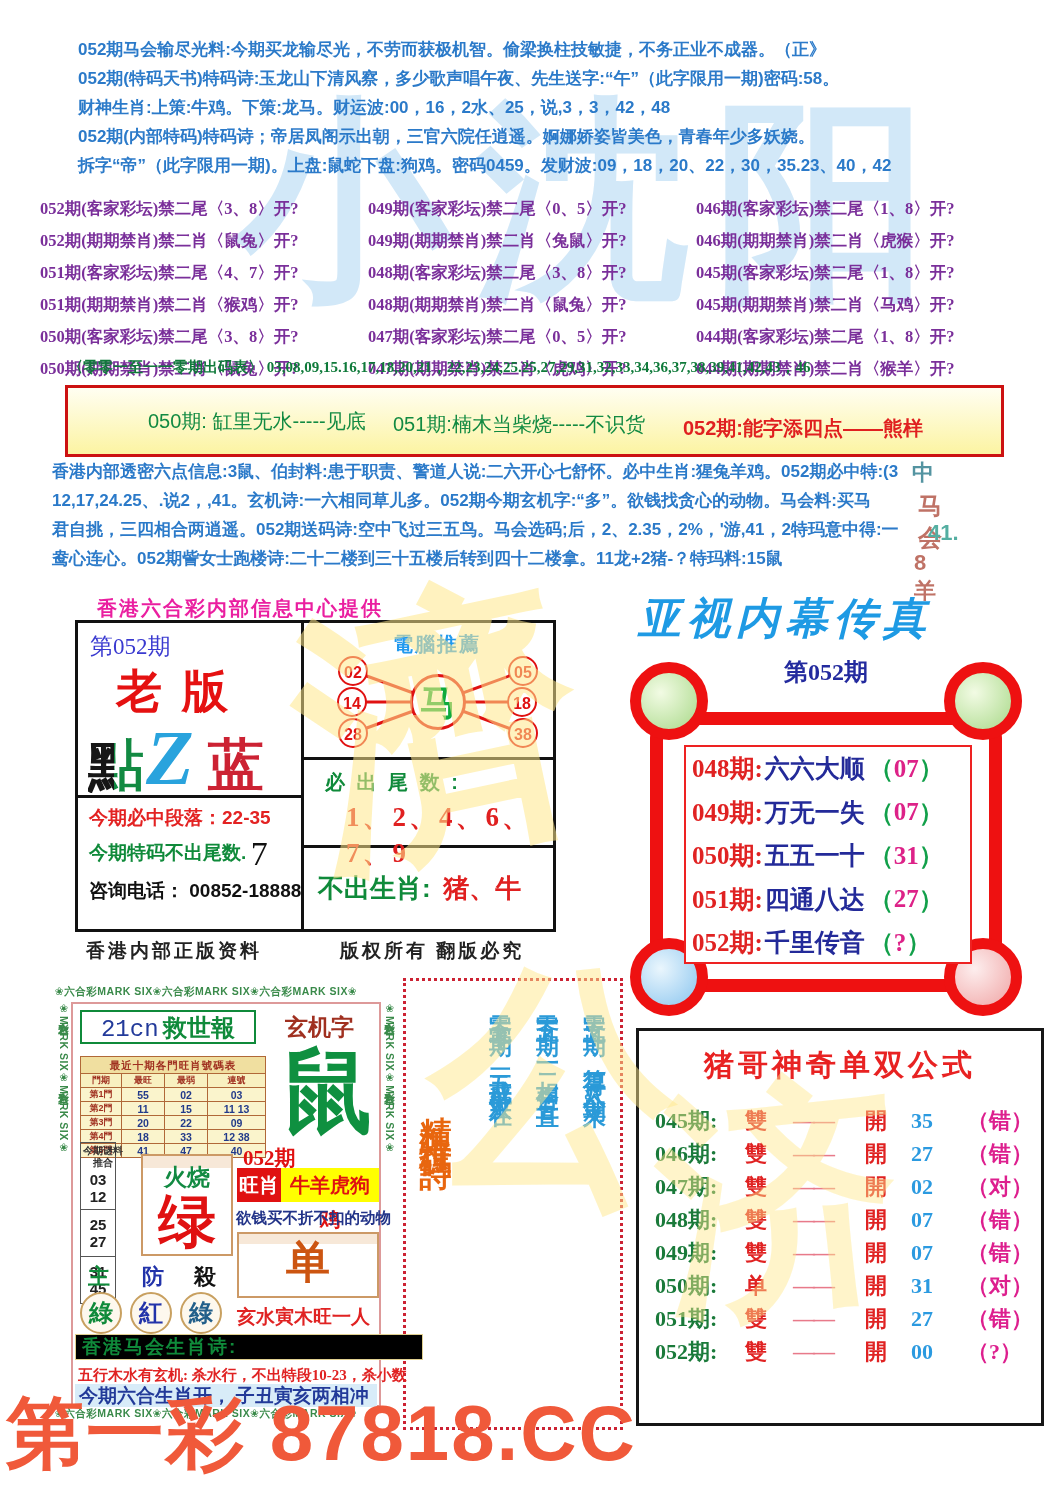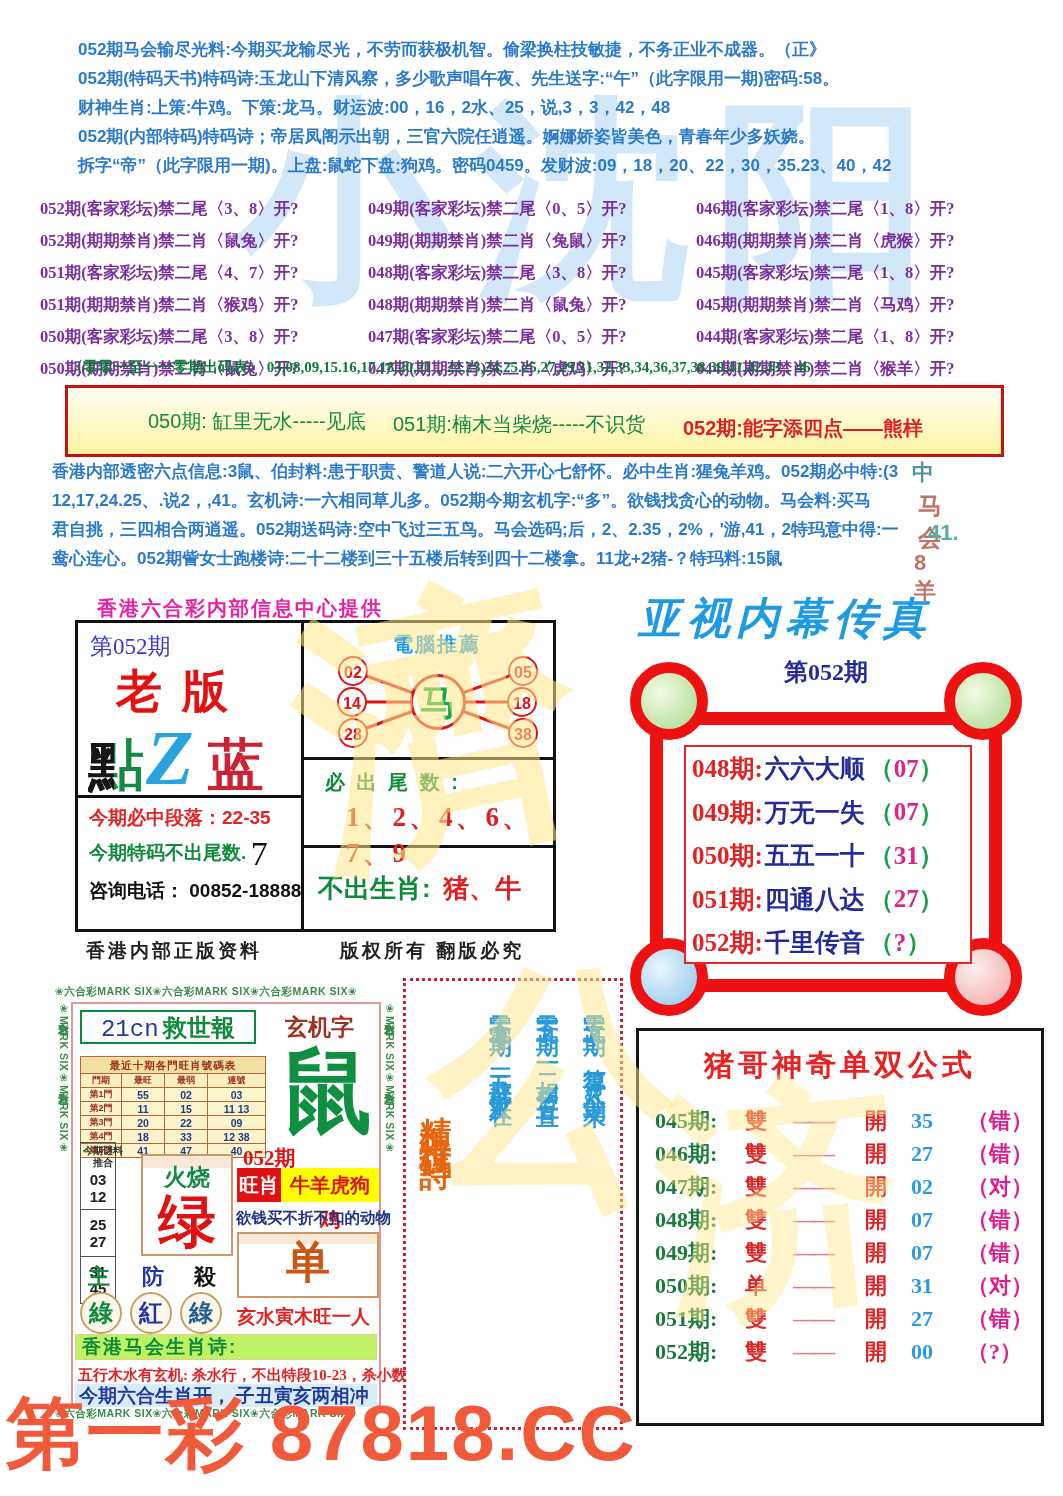--- a/index.html
+++ b/index.html
@@ -307,21 +307,21 @@
       <div class="abs" style="left:164px;top:164px;width:142px;height:34px;display:flex;">
         <div class="serif" style="background:#e01111;color:#fff;font-size:20px;font-weight:bold;width:44px;text-align:center;line-height:34px;">旺肖</div>
         <div class="serif" style="background:#ffff00;color:#e01111;font-size:20px;font-weight:bold;flex:1;text-align:center;line-height:34px;">牛羊虎狗鸡</div>
       </div>
       <div class="abs serif" style="left:163px;top:204px;color:#223388;font-size:15.5px;font-weight:bold;white-space:nowrap;">欲钱买不折不扣的动物</div>
       <div class="abs" style="left:164px;top:228px;width:142px;height:66px;border:2px solid #cc9966;box-sizing:border-box;text-align:center;background:linear-gradient(#f7e8d8 10px,#fff 10px);">
         <div class="serif" style="color:#cc5511;font-size:44px;font-weight:bold;line-height:58px;">单</div>
       </div>
       <div class="abs serif" style="left:164px;top:300px;color:#e02222;font-size:19px;font-weight:bold;white-space:nowrap;">亥水寅木旺一人</div>
 
-      <div class="abs" style="left:2px;top:330px;width:302px;height:26px;background:#bef264;border:1px solid #e0d090;box-sizing:border-box;">
+      <div class="abs" style="left:2px;top:330px;width:348px;height:26px;background:#000000;border:1px solid #e0d090;box-sizing:border-box;">
         <span style="color:#0f8a3a;font-size:19px;font-weight:bold;letter-spacing:2px;margin-left:6px;line-height:24px;">香港马会生肖诗:</span>
       </div>
       <div class="abs serif" style="left:5px;top:362px;color:#e02222;font-size:15px;font-weight:bold;white-space:nowrap;">五行木水有玄机: 杀水行，不出特段10-23，杀小数</div>
       <div class="abs" style="left:2px;top:380px;width:302px;height:23px;background:#d8ecf8;">
         <span class="serif" style="color:#223a99;font-size:19px;font-weight:bold;line-height:23px;margin-left:4px;white-space:nowrap;">今期六合生肖开， 子丑寅亥两相冲</span>
       </div>
     </div>
   </div>
 
   <div class="abs" style="left:636px;top:1028px;width:408px;height:398px;border:3px solid #161616;box-sizing:border-box;background:#fff;z-index:1;">

